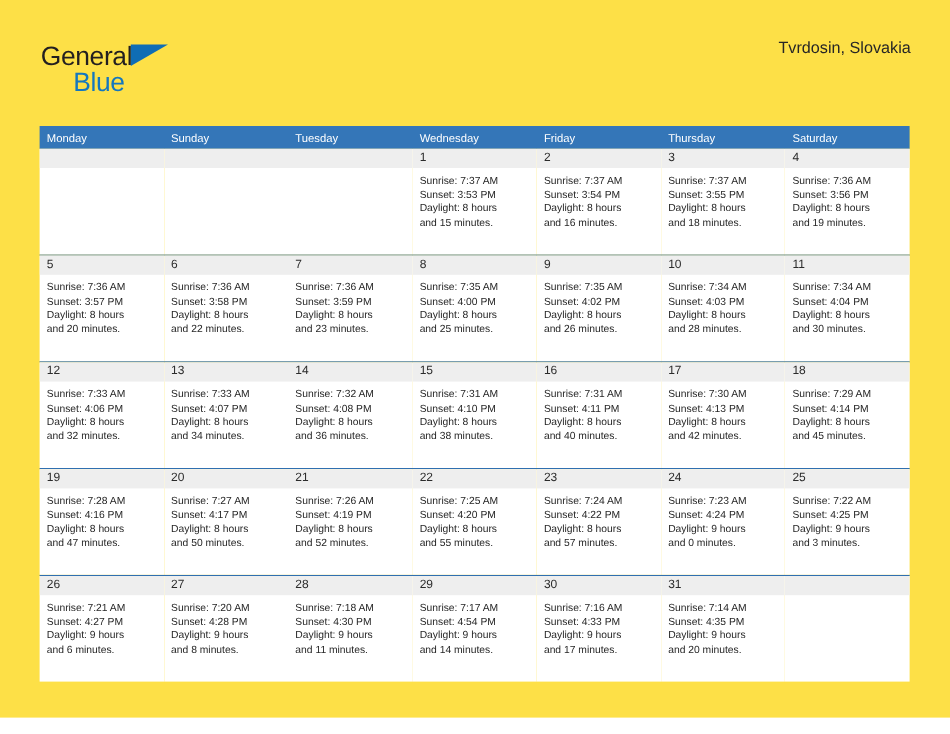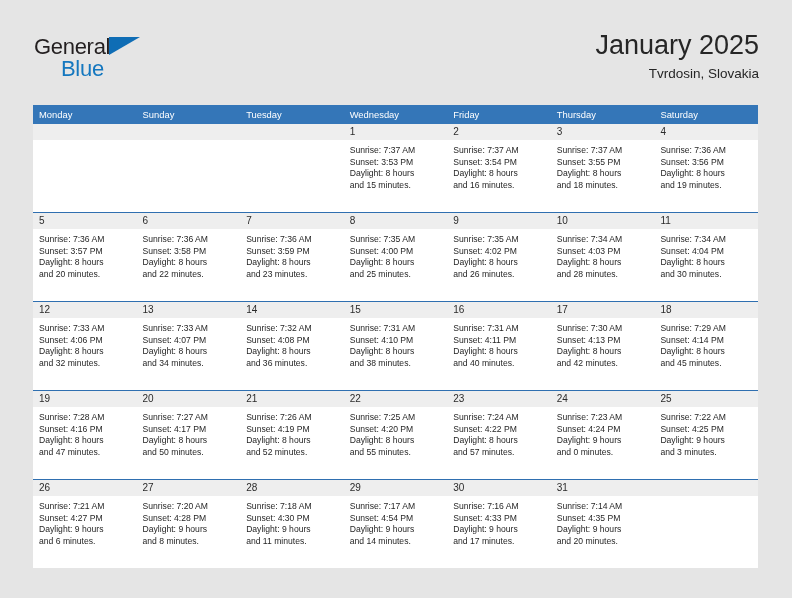--- a/index.html
+++ b/index.html
@@ -7,21 +7,21 @@
     width: 792px;
     height: 612px;
     background: #ffffff;
     font-family: "Liberation Sans", sans-serif;
     overflow: hidden;
   }
   .page {
     position: relative;
     width: 792px;
     height: 598px;
-    background: #e5e5e5;
+    background: #fde047;
   }
 
   
   .header {
     position: absolute;
     left: 33px;
     top: 28px;
     width: 726px;
     height: 70px;
   }
@@ -149,21 +149,20 @@
 
   <div class="header">
 
     <div class="logo">
       <span class="logo-general">General</span>
       <span class="logo-tri"></span>
       <span class="logo-blue">Blue</span>
     </div>
 
     <div class="title-wrap">
-      <div class="cal-title">January 2025</div>
       <div class="cal-subtitle">Tvrdosin, Slovakia</div>
     </div>
 
   </div>
 
   <div class="calendar">
 
     <div class="dow-row">
       <div class="dow-cell">Monday</div>
       <div class="dow-cell">Sunday</div>

